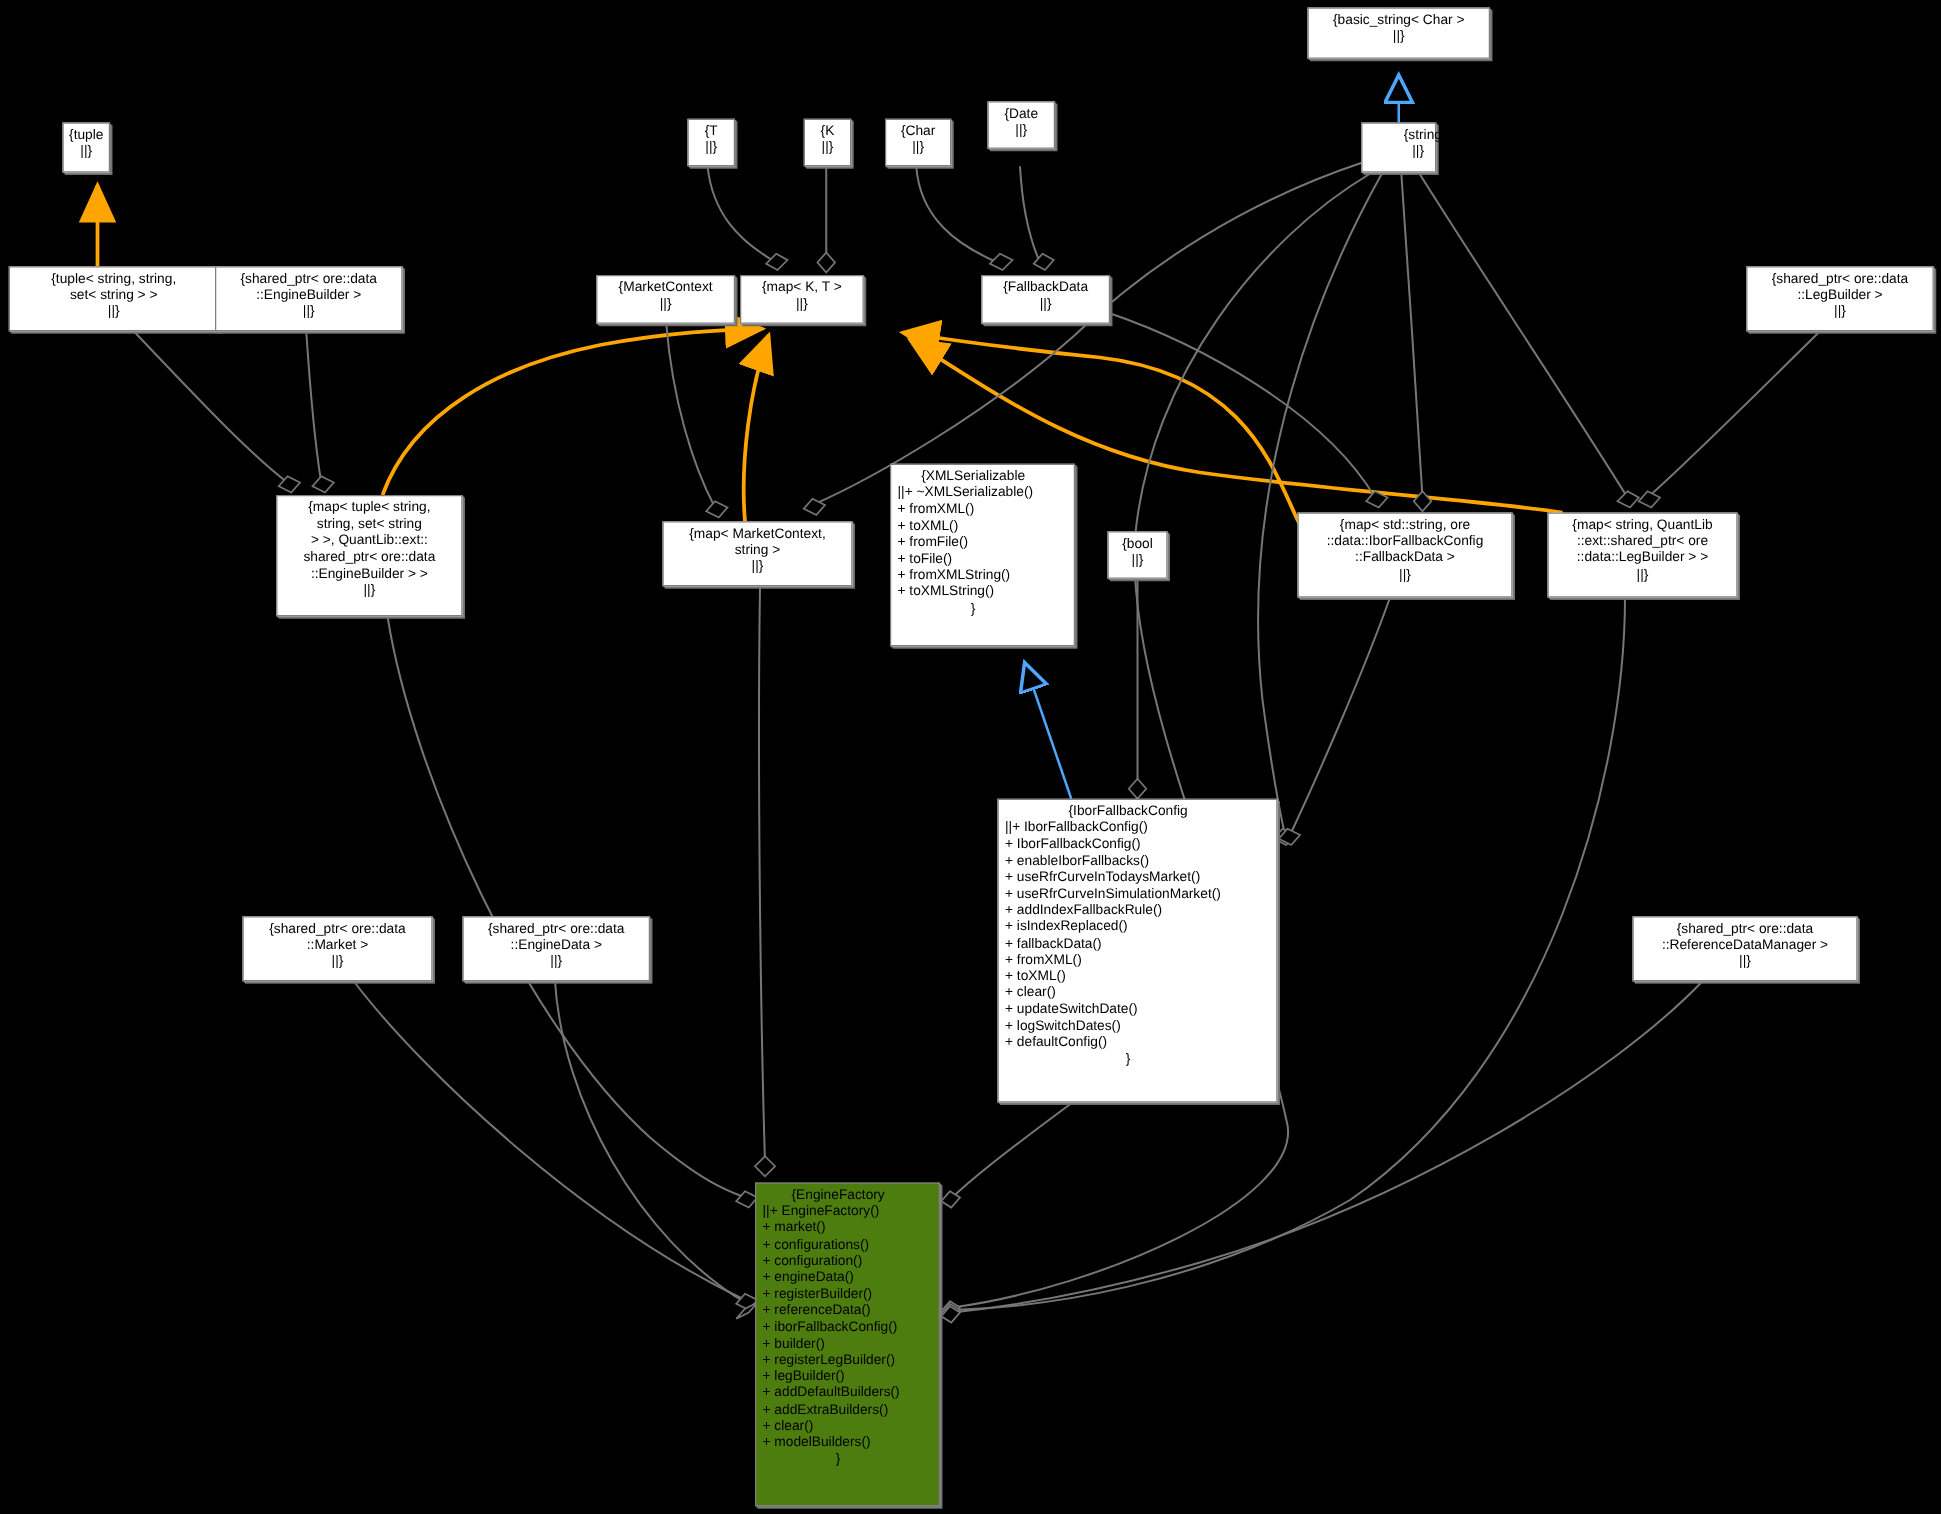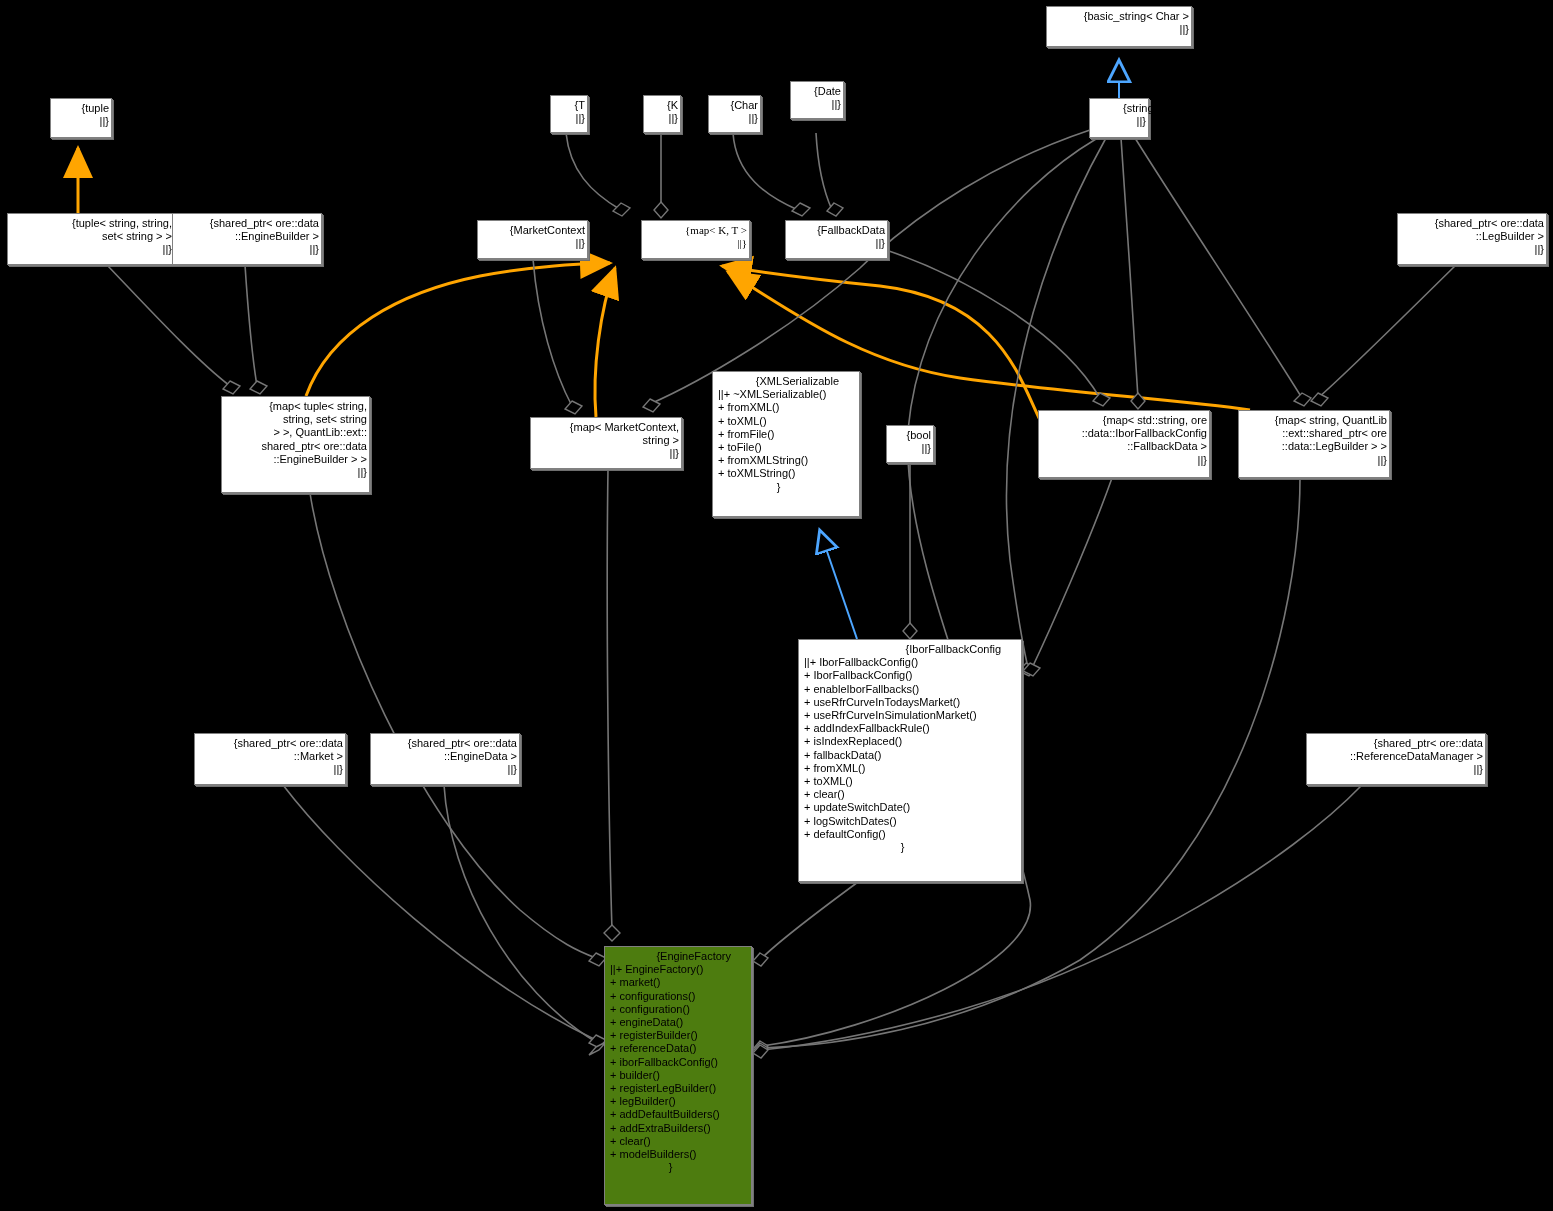--- a/index.html
+++ b/index.html
@@ -40,21 +40,21 @@
   }
   .node.highlight {
     background: #4d7c0f;
   }
   .node.klass {
     text-align: left;
     padding: 3px 20px 2px 5px;
   }
   .node .title {
     display: block;
-    text-align: right;
+    text-align: center;
   }
   .node .member {
     display: block;
     text-align: left;
   }
   .node .closer {
     display: block;
     text-align: center;
   }
 </style>
@@ -132,30 +132,30 @@
       <polygon points="596,953 606,958 599,966 589,961"></polygon>
       <polygon points="612,925 620,933 612,941 604,933"></polygon>
       <polygon points="596,1035 606,1040 599,1048 589,1043"></polygon>
       <polygon points="596,1047 606,1042 599,1050 589,1055"></polygon>
       <polygon points="760,1043 768,1048 761,1056 753,1051"></polygon>
       <polygon points="760,1045 768,1050 761,1058 753,1053"></polygon>
     </g>
   </svg>
   <div id="nodes">
       <div class="node" style="left: 1046px; top: 6px; width: 146px; min-height: 41px;"><span class="title">{basic_string&lt; Char &gt;</span><span class="title">||}</span></div>
-      <div class="node" style="left: 50px; top: 98px; width: 62px; min-height: 40px;"><span class="title">{tuple</span><span class="title">||}</span></div>
+      <div class="node" style="left: 50px; top: 98px; width: 38px; min-height: 40px;"><span class="title">{tuple</span><span class="title">||}</span></div>
       <div class="node" style="left: 550px; top: 95px; width: 38px; min-height: 38px;"><span class="title">{T</span><span class="title">||}</span></div>
       <div class="node" style="left: 643px; top: 95px; width: 38px; min-height: 38px;"><span class="title">{K</span><span class="title">||}</span></div>
       <div class="node" style="left: 708px; top: 95px; width: 53px; min-height: 38px;"><span class="title">{Char</span><span class="title">||}</span></div>
       <div class="node" style="left: 790px; top: 81px; width: 54px; min-height: 38px;"><span class="title">{Date</span><span class="title">||}</span></div>
       <div class="node" style="left: 1089px; top: 98px; width: 60px; min-height: 40px; padding-left: 33px;"><span class="title">{string</span><span class="title">||}</span></div>
       <div class="node" style="left: 7px; top: 213px; width: 168px; min-height: 52px;"><span class="title">{tuple&lt; string, string,</span><span class="title">set&lt; string &gt; &gt;</span><span class="title">||}</span></div>
       <div class="node" style="left: 172px; top: 213px; width: 150px; min-height: 52px;"><span class="title">{shared_ptr&lt; ore::data</span><span class="title">::EngineBuilder &gt;</span><span class="title">||}</span></div>
       <div class="node" style="left: 477px; top: 220px; width: 111px; min-height: 39px;"><span class="title">{MarketContext</span><span class="title">||}</span></div>
-      <div class="node" style="left: 641px; top: 220px; width: 109px; min-height: 39px; font-family: Liberation Serif, serif;"><span class="title">{map&lt; K, T &gt;</span><span class="title">||}</span></div>
+      <div class="node" style="left: 592px; top: 220px; width: 99px; min-height: 39px;"><span class="title">{map&lt; K, T &gt;</span><span class="title">||}</span></div>
       <div class="node" style="left: 785px; top: 220px; width: 103px; min-height: 39px;"><span class="title">{FallbackData</span><span class="title">||}</span></div>
       <div class="node" style="left: 1397px; top: 213px; width: 150px; min-height: 52px;"><span class="title">{shared_ptr&lt; ore::data</span><span class="title">::LegBuilder &gt;</span><span class="title">||}</span></div>
       <div class="node" style="left: 221px; top: 396px; width: 149px; min-height: 97px;"><span class="title">{map&lt; tuple&lt; string,</span><span class="title">string, set&lt; string</span><span class="title">&gt; &gt;, QuantLib::ext::</span><span class="title">shared_ptr&lt; ore::data</span><span class="title">::EngineBuilder &gt; &gt;</span><span class="title">||}</span></div>
       <div class="node" style="left: 530px; top: 417px; width: 152px; min-height: 52px;"><span class="title">{map&lt; MarketContext,</span><span class="title">string &gt;</span><span class="title">||}</span></div>
       <div class="node klass" style="left: 712px; top: 371px; width: 148px; min-height: 146px;"><span class="title">{XMLSerializable</span><span class="member">||+ ~XMLSerializable()</span><span class="member">+ fromXML()</span><span class="member">+ toXML()</span><span class="member">+ fromFile()</span><span class="member">+ toFile()</span><span class="member">+ fromXMLString()</span><span class="member">+ toXMLString()</span><span class="closer">}</span></div>
       <div class="node" style="left: 886px; top: 425px; width: 48px; min-height: 38px;"><span class="title">{bool</span><span class="title">||}</span></div>
       <div class="node" style="left: 1038px; top: 410px; width: 172px; min-height: 68px;"><span class="title">{map&lt; std::string, ore</span><span class="title">::data::IborFallbackConfig</span><span class="title">::FallbackData &gt;</span><span class="title">||}</span></div>
       <div class="node" style="left: 1238px; top: 410px; width: 152px; min-height: 68px;"><span class="title">{map&lt; string, QuantLib</span><span class="title">::ext::shared_ptr&lt; ore</span><span class="title">::data::LegBuilder &gt; &gt;</span><span class="title">||}</span></div>
       <div class="node klass" style="left: 798px; top: 639px; width: 224px; min-height: 243px;"><span class="title">{IborFallbackConfig</span><span class="member">||+ IborFallbackConfig()</span><span class="member">+ IborFallbackConfig()</span><span class="member">+ enableIborFallbacks()</span><span class="member">+ useRfrCurveInTodaysMarket()</span><span class="member">+ useRfrCurveInSimulationMarket()</span><span class="member">+ addIndexFallbackRule()</span><span class="member">+ isIndexReplaced()</span><span class="member">+ fallbackData()</span><span class="member">+ fromXML()</span><span class="member">+ toXML()</span><span class="member">+ clear()</span><span class="member">+ updateSwitchDate()</span><span class="member">+ logSwitchDates()</span><span class="member">+ defaultConfig()</span><span class="closer">}</span></div>
       <div class="node" style="left: 194px; top: 733px; width: 152px; min-height: 52px;"><span class="title">{shared_ptr&lt; ore::data</span><span class="title">::Market &gt;</span><span class="title">||}</span></div>

